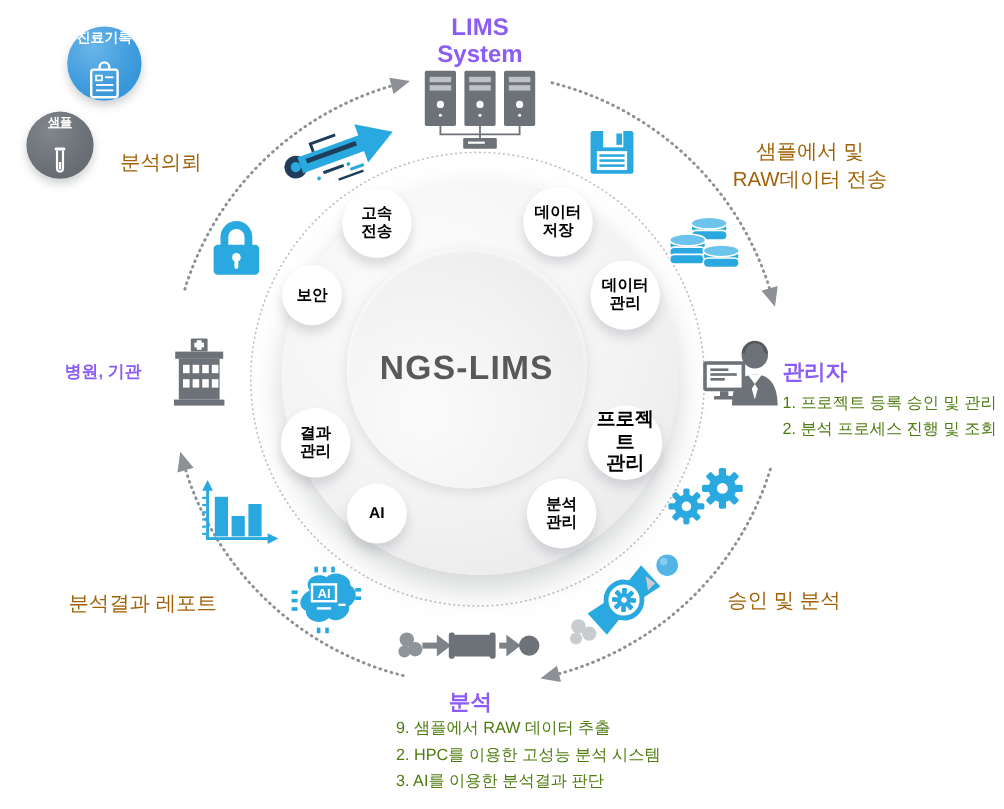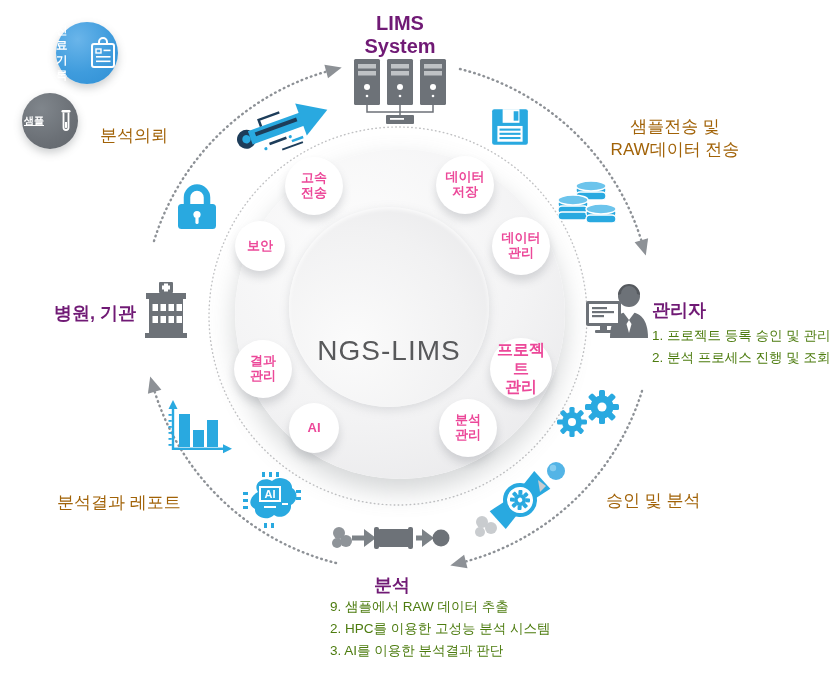--- a/index.html
+++ b/index.html
@@ -9,45 +9,45 @@
   .pre{white-space:pre-line;}
   
   #arcs{position:absolute;left:0;top:0;width:837px;height:674px;}
   
   .wheel-outer{left:235px;top:149px;width:330px;height:330px;border-radius:50%;
     background:radial-gradient(circle at 38% 30%,#fdfdfd 0%,#f3f3f4 55%,#e9e9eb 88%,#e2e2e4 100%);
     box-shadow:0 12px 26px rgba(110,115,120,.30);}
   .wheel-inner{left:289px;top:207px;width:200px;height:200px;border-radius:50%;
     background:radial-gradient(circle at 32% 68%,#fbfbfb 0%,#f1f1f2 60%,#e7e7e9 100%);
     box-shadow:inset 0 2px 4px rgba(255,255,255,.8),0 3px 10px rgba(140,145,150,.25);}
-  .ngs{left:289px;top:291px;width:200px;text-align:center;font-size:28px;font-weight:normal;
-    color:#58595b;letter-spacing:1px;margin-top:44px;}
+  .ngs{left:289px;top:291px;width:200px;text-align:center;font-size:28px;font-weight:bold;
+    color:#58595b;letter-spacing:1px;}
   .sat{border-radius:50%;background:#fff;box-shadow:0 6px 9px rgba(95,100,108,.22);
     display:flex;align-items:center;justify-content:center;text-align:center;
-    font-size:13px;font-weight:bold;color:#ec4899;line-height:1.15;}
+    font-size:13px;font-weight:bold;color:#000000;line-height:1.15;}
   .s0{left:285px;top:157px;width:58px;height:58px;}
   .s1{left:436px;top:156px;width:58px;height:58px;}
   .s2{left:235px;top:221px;width:50px;height:50px;}
   .s3{left:492px;top:217px;width:58px;height:58px;}
   .s4{left:234px;top:340px;width:58px;height:58px;}
   .s5{left:490px;top:338px;width:62px;height:62px;font-size:16px;}
   .s6{left:289px;top:403px;width:50px;height:50px;}
   .s7{left:439px;top:399px;width:58px;height:58px;}
   
-  .badge{border-radius:50%;display:flex;align-items:center;
+  .badge{border-radius:50%;display:flex;flex-direction:column;align-items:center;
     justify-content:center;color:#fff;font-weight:bold;box-shadow:0 4px 8px rgba(90,95,100,.3);gap:12px;}
   .badge-record{left:56px;top:22px;width:62px;height:62px;font-size:11.5px;
     background:radial-gradient(circle at 35% 28%,#6ab5ea 0%,#3f9cdd 55%,#2f8fd4 100%);}
   .badge-sample{left:22px;top:93px;width:56px;height:56px;font-size:10px;
     background:radial-gradient(circle at 35% 28%,#80868c 0%,#6b7076 60%,#60656b 100%);text-decoration:underline;}
   
   .blue-label{color:#a16207;font-weight:normal;font-size:17px;}
-  .title-dark{font-weight:bold;color:#701a75;}
+  .title-dark{font-weight:bold;color:#8b5cf6;}
   .lims-title{left:340px;top:12px;width:120px;text-align:center;font-size:20px;line-height:1.15;}
-  .hosp-title{left:54px;top:301px;font-size:18px;}
+  .hosp-title{left:54px;top:301px;font-size:14px;}
   .admin-title{left:652px;top:298px;font-size:18px;}
   .analysis-title{left:374px;top:573px;font-size:18px;}
   .list{font-size:13.5px;color:#4d7c0f;line-height:1.62;}
   .admin-list{left:652px;top:325px;width:185px;}
   .analysis-list{left:330px;top:596px;width:260px;}
   .lbl-request{left:100px;top:124px;}
   .lbl-transfer{left:560px;top:116px;width:230px;text-align:center;line-height:1.35;}
   .lbl-approve{left:606px;top:489px;}
   .lbl-report{left:57px;top:491px;}
   .icon{line-height:0;}
@@ -109,21 +109,21 @@
     <span class="icon">
       <svg width="20" height="26" viewBox="0 0 20 26">
         <rect x="5.5" y="2" width="9" height="2.4" rx="1.2" fill="#fff"></rect>
         <path d="M7.5,4.5 v15 a2.5,2.5 0 0 0 5,0 v-15" fill="none" stroke="#fff" stroke-width="1.8"></path>
         <path d="M9,14 v5.3 a1,1 0 0 0 2,0 v-5.3 z" fill="#fff"></path>
       </svg>
     </span>
   </div>
 
   <div class="abs blue-label lbl-request">분석의뢰</div>
-  <div class="abs blue-label lbl-transfer pre">샘플전송 및
+  <div class="abs blue-label lbl-transfer pre">샘플에서 및
 RAW데이터 전송</div>
   <div class="abs blue-label lbl-approve">승인 및 분석</div>
   <div class="abs blue-label lbl-report">분석결과 레포트</div>
 
   <div class="abs title-dark lims-title pre">LIMS
 System</div>
   <div class="abs icon" style="left:346px;top:57px;">
     <svg width="108" height="70" viewBox="0 0 108 70">
       <g fill="#6d7278">
         <rect x="8" y="2" width="26" height="46" rx="1.5"></rect>

